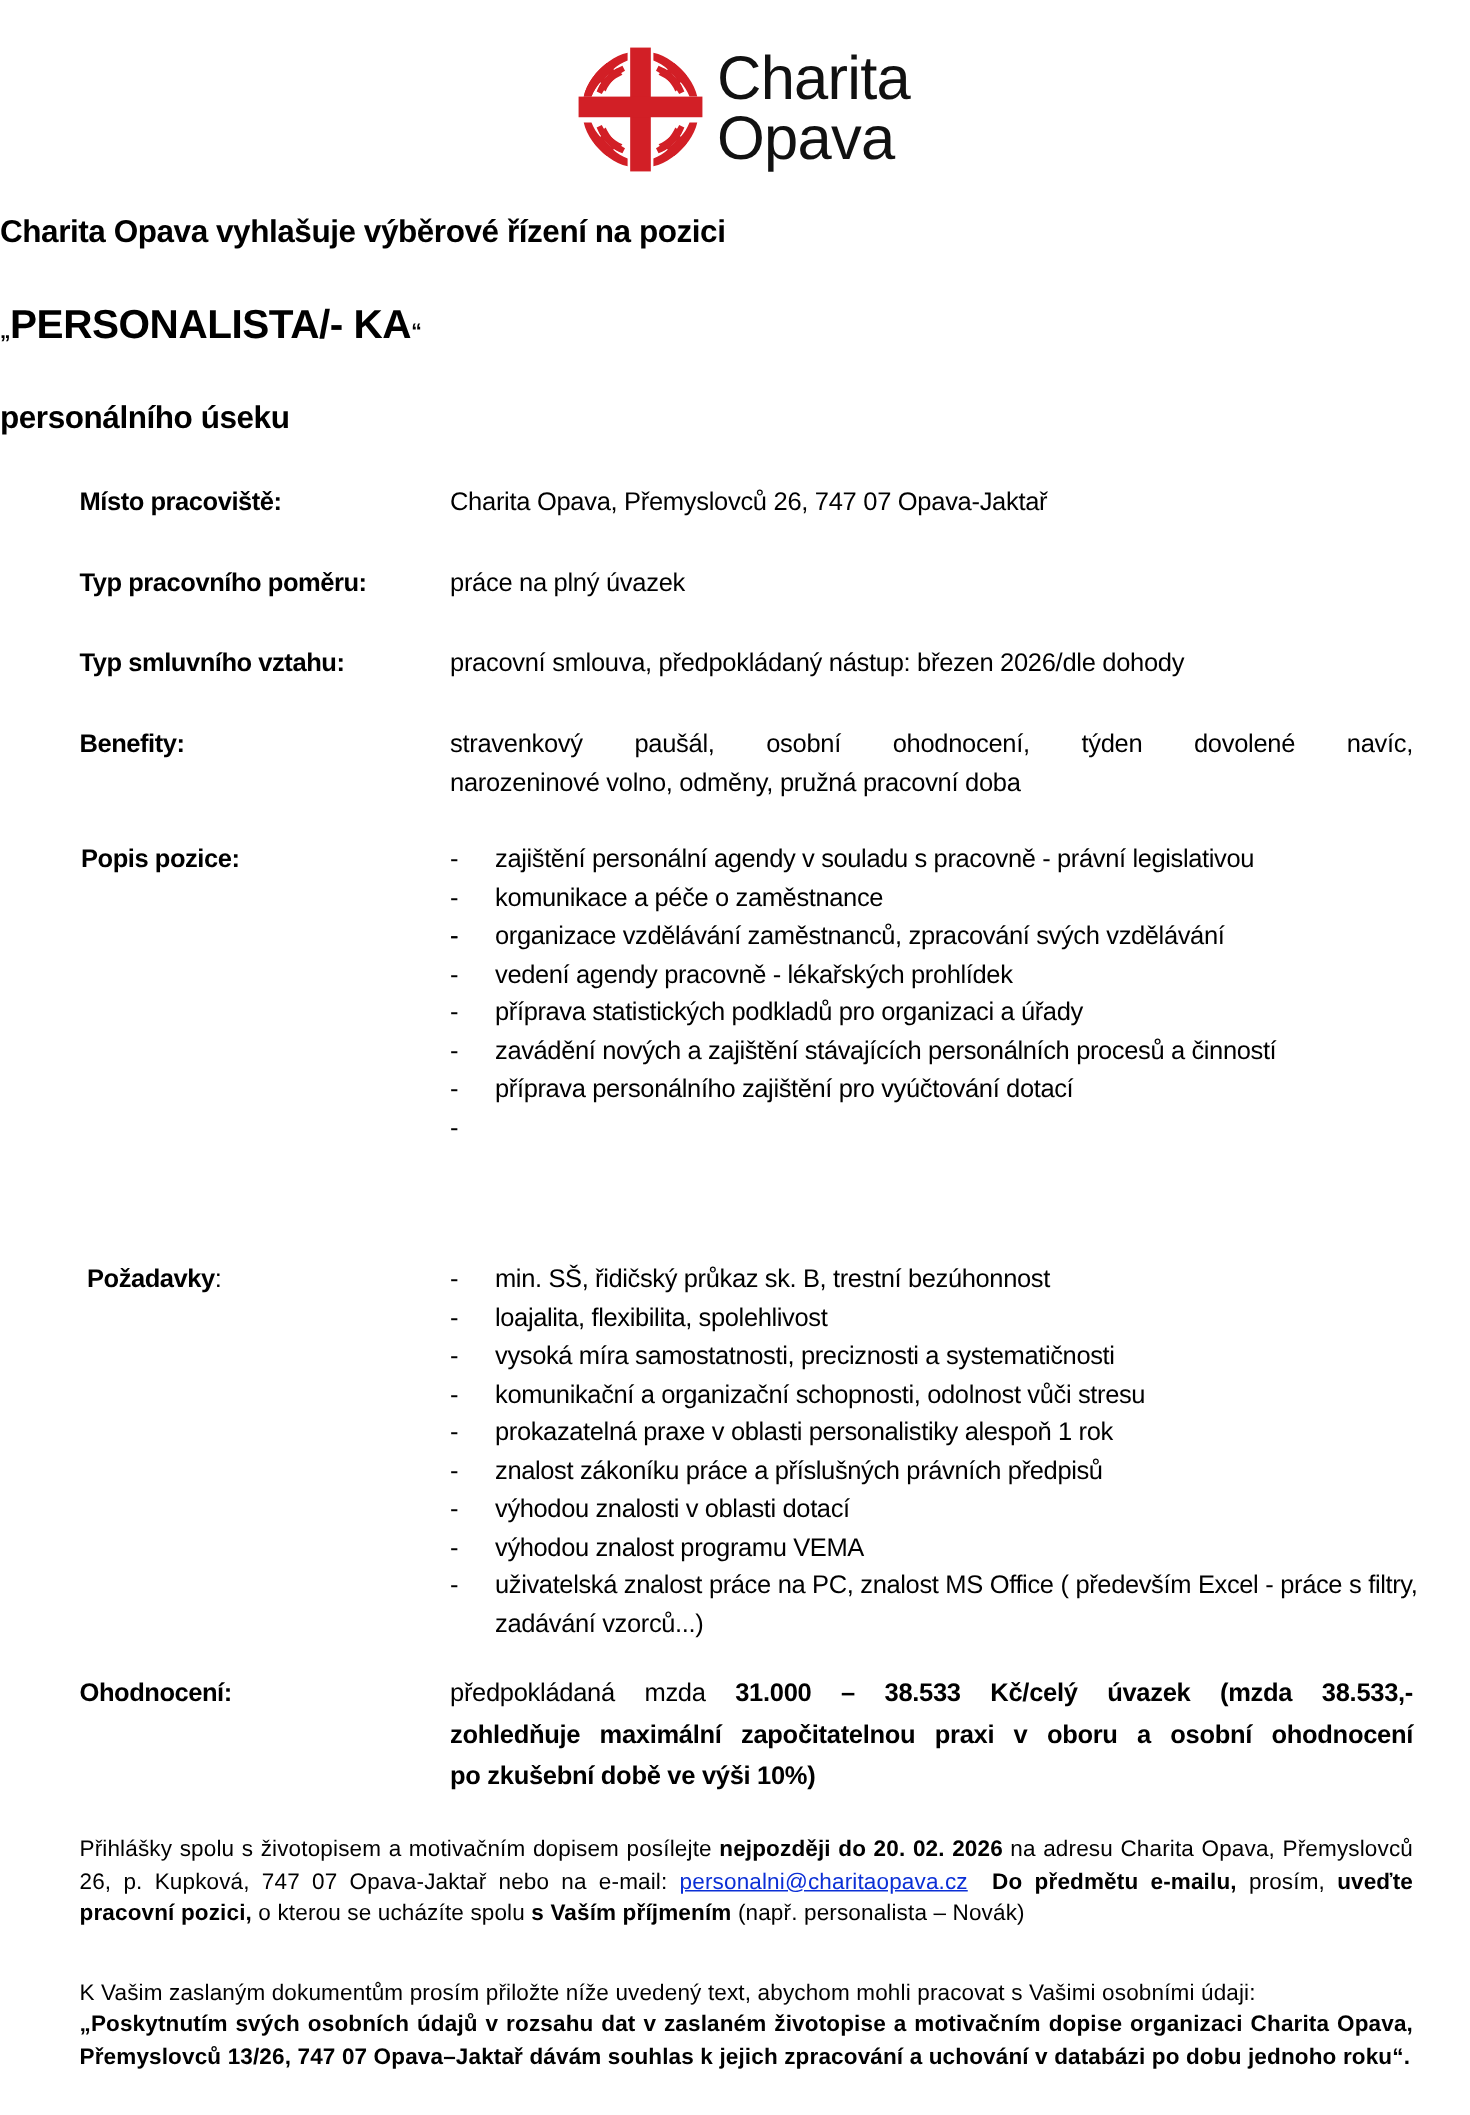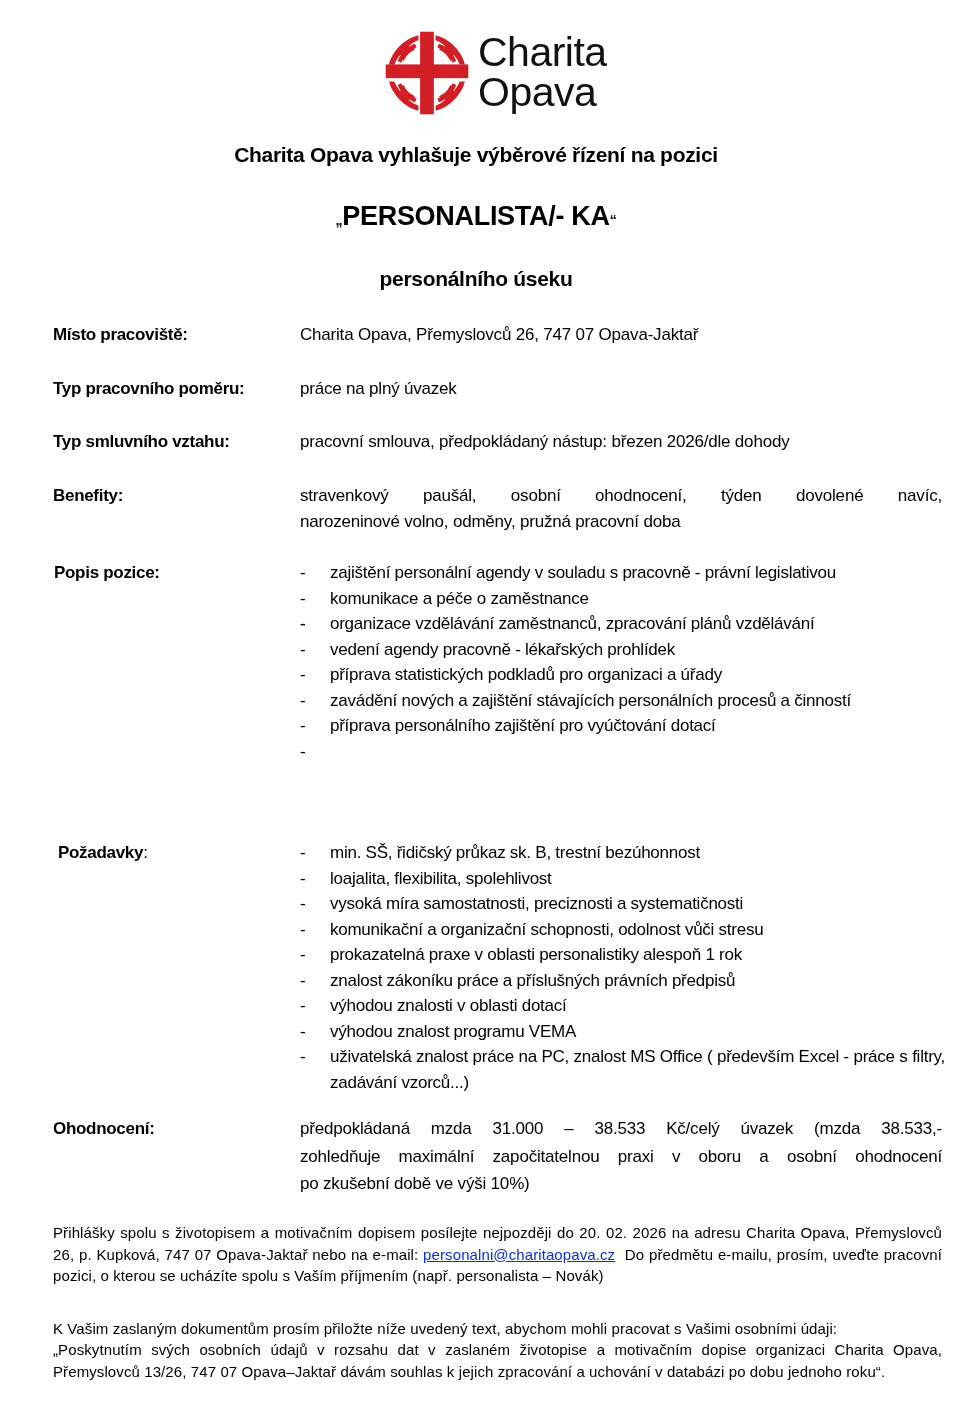--- a/index.html
+++ b/index.html
@@ -12,41 +12,41 @@
     
     .logo { position: absolute; left: 384px; top: 30px; width: 230px; height: 90px; }
     .logo svg.cross { position: absolute; left: 0; top: 0; width: 86px; height: 86px; }
     .logo .logo-text {
       position: absolute; left: 94px; top: 2px;
       font-family: Liberation Sans, sans-serif; font-size: 41px; line-height: 40px; color: #111;
       letter-spacing: -0.5px;
     }
 
     .headline {
-      position: absolute; left: 0; width: 952px; text-align: center; font-weight: bold;
+      position: absolute; left: 0; width: 952px; text-align: left; font-weight: bold;
       font-family: "Liberation Sans Narrow", "Liberation Sans", sans-serif;
     }
     .h1 { top: 143px; font-size: 21px; letter-spacing: -0.3px; }
     .h2 { top: 201px; font-size: 27px; letter-spacing: -0.3px; }
     .h2 .q { font-size: 14px; font-weight: bold; }
     .h3 { top: 267px; font-size: 21px; letter-spacing: -0.3px; }
 
     .row { position: absolute; left: 0; width: 980px; font-size: 17px; line-height: 25.5px; }
     .row .label {
       position: absolute; left: 53px; font-weight: bold; letter-spacing: -0.3px;
     }
     .row .value { position: absolute; left: 300px; width: 642px; letter-spacing: -0.2px; }
     .justify-line { text-align: justify; text-align-last: justify; }
 
     ul.dash { list-style: none; margin: 0; padding: 0; position: absolute; left: 300px; width: 645px; }
     ul.dash li { position: relative; padding-left: 30px; font-size: 17px; line-height: 25.5px; letter-spacing: -0.25px; }
     ul.dash li .dash-mark { position: absolute; left: 0; top: 0; }
     ul.dash li.just { text-align: justify; }
 
-    .bold { font-weight: normal; }
+    .bold { font-weight: bold; }
     .footer {
       position: absolute; left: 53px; width: 889px; font-size: 15px; line-height: 21.5px;
       text-align: justify; letter-spacing: 0.1px;
     }
     .footer a { color: #0b2fd6; text-decoration: underline; }
   </style>
 </head>
 <body>
 
 <div class="page">
@@ -126,21 +126,21 @@
     </div>
   </div>
 
   <div class="row" style="top:560px;">
     <span class="label" style="left:54px;">Popis pozice:</span>
   </div>
   <ul class="dash" style="top:560px;">
     <li><span class="dash-mark">-</span><span>zajištění personální agendy v souladu s pracovně - právní legislativou</span></li>
     <li><span class="dash-mark">-</span><span>komunikace a péče o zaměstnance</span></li>
     <li style="width:580px;"><span class="dash-mark">-</span></li>
-    <li><span class="dash-mark">-</span><span>organizace vzdělávání zaměstnanců, zpracování plánů vzdělávání</span></li>
+    <li><span class="dash-mark">-</span><span>organizace vzdělávání zaměstnanců, zpracování svých vzdělávání</span></li>
     <li><span class="dash-mark">-</span><span>vedení agendy pracovně - lékařských prohlídek</span></li>
     <li><span class="dash-mark">-</span><span>příprava statistických podkladů pro organizaci a úřady</span></li>
     <li><span class="dash-mark">-</span><span>zavádění nových a zajištění stávajících personálních procesů a činností</span></li>
     <li><span class="dash-mark">-</span><span>příprava personálního zajištění pro vyúčtování dotací</span></li>
     <li><span class="dash-mark">-</span></li>
   </ul>
 
   <div class="row" style="top:840px;">
     <span class="label" style="left:58px;"><span>Požadavky</span><span style="font-weight:normal;">:</span></span>
   </div>

